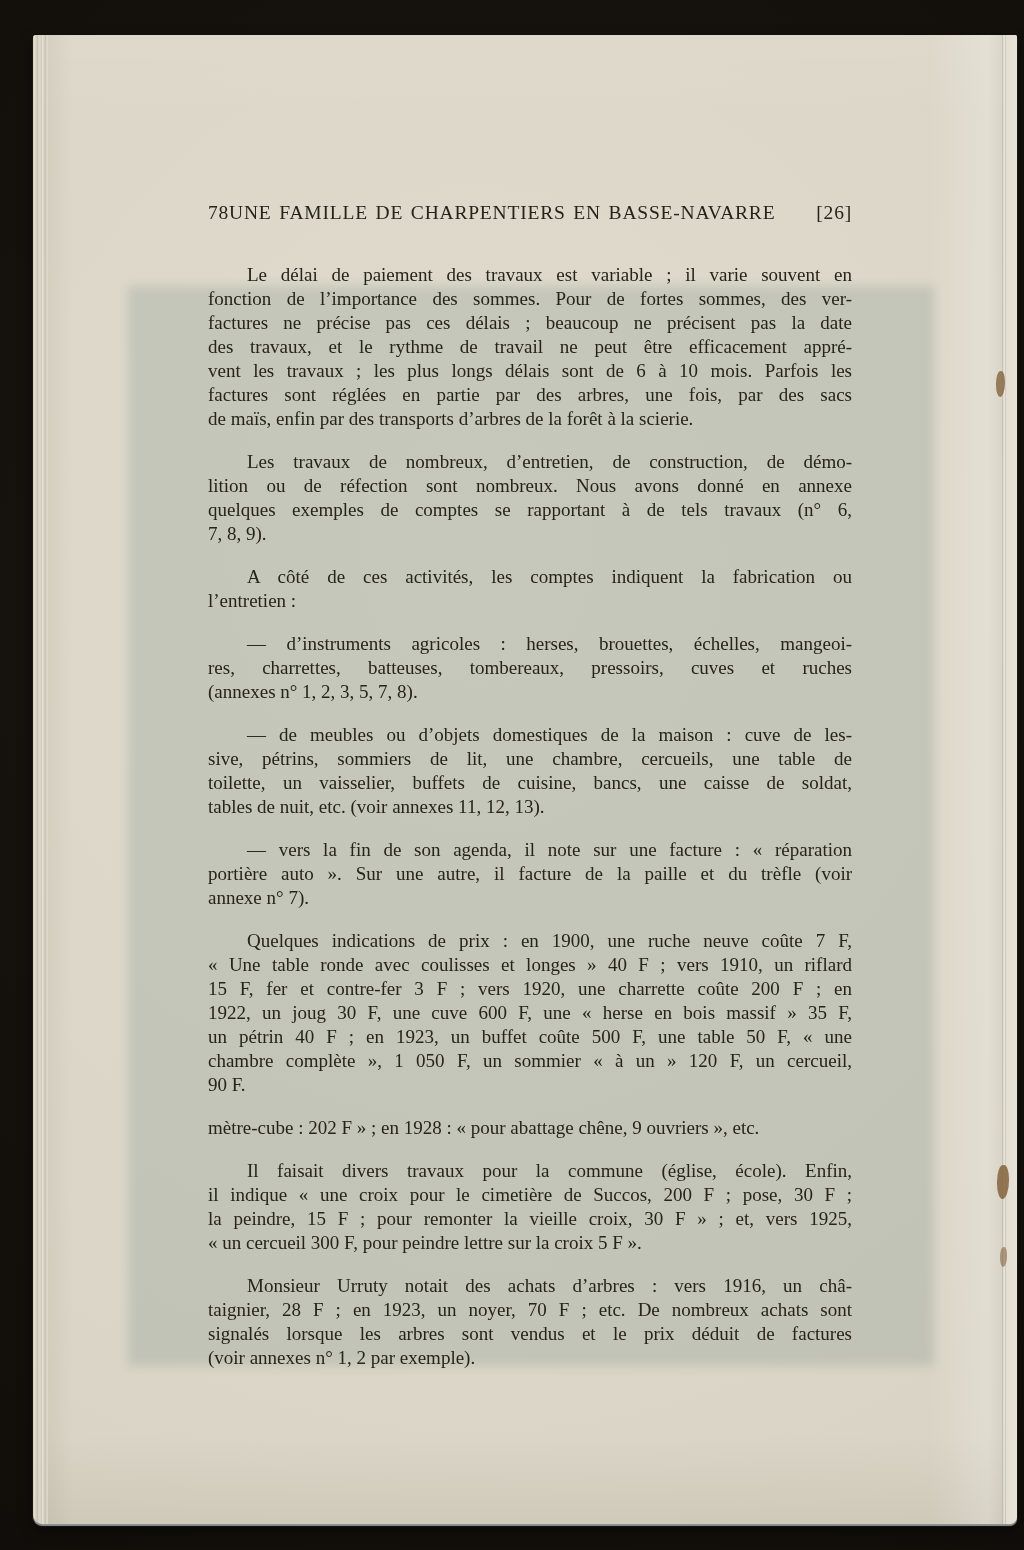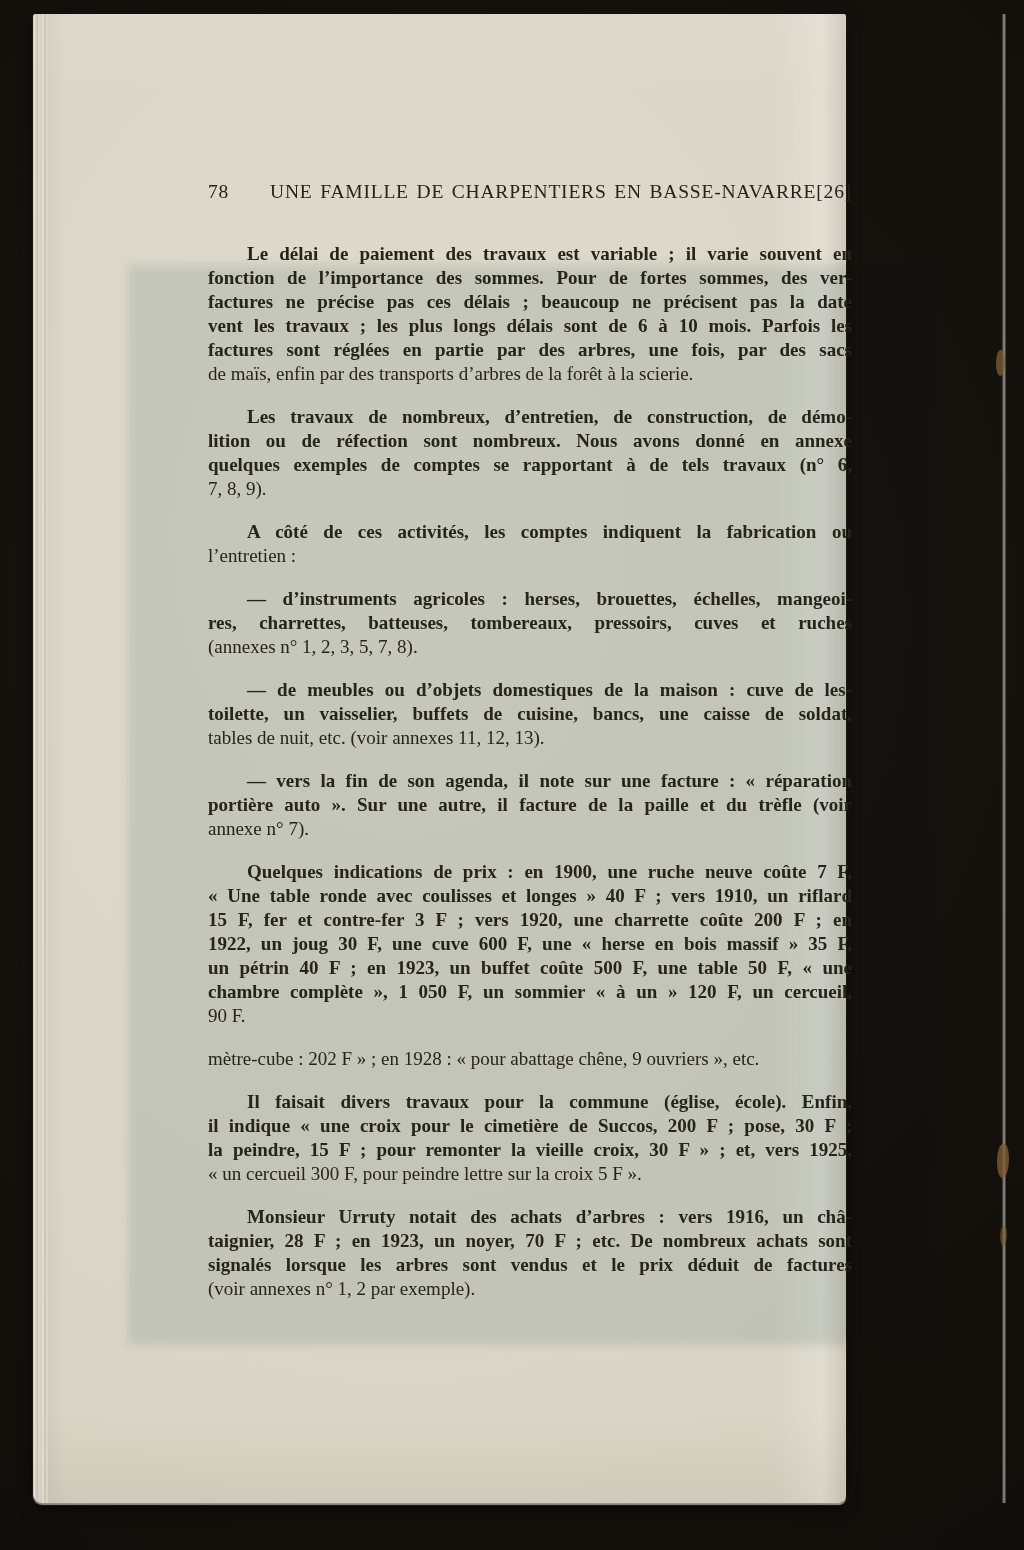--- a/index.html
+++ b/index.html
@@ -7,21 +7,21 @@
     width: 1024px; height: 1550px;
     background: #14110d;
     overflow: hidden; position: relative;
     font-family: "Liberation Serif", serif;
   }
   .stage {
     position: absolute; inset: 0;
     background: radial-gradient(120% 90% at 50% 40%, #1a1712 0%, #120f0b 70%, #0d0b08 100%);
   }
   .page {
-    position: absolute; left: 33px; top: 14px; width: 813px; height: 1489px;
+    position: absolute; left: 33px; top: 35px; width: 984px; height: 1489px;
     border-radius: 3px 2px 7px 9px;
     background:
       linear-gradient(90deg, rgba(110,100,80,0.12) 0%, rgba(0,0,0,0) 4%, rgba(0,0,0,0) 91%, rgba(255,255,255,0.20) 97%, rgba(170,165,150,0.25) 100%),
       linear-gradient(180deg, rgba(255,255,255,0.06) 0%, rgba(0,0,0,0) 6%, rgba(0,0,0,0) 94%, rgba(120,110,90,0.10) 100%),
       radial-gradient(130% 95% at 45% 35%, #dfdacb 0%, #dbd6c7 55%, #d5d0c0 100%);
     box-shadow: 0 2px 1px rgba(215,222,226,0.65), 0 6px 14px rgba(0,0,0,0.55);
   }
   .edge-stack {
     position: absolute; left: 0; top: 0; bottom: 0; width: 15px;
     border-radius: 3px 0 0 9px;
@@ -47,28 +47,28 @@
   .stain { position: absolute; background: #7e5d35; border-radius: 50% 40% 55% 45%; filter: blur(0.6px); }
   .stain.s1 { left: 963px; top: 336px; width: 9px; height: 26px; opacity: 0.75; }
   .stain.s2 { left: 964px; top: 1130px; width: 12px; height: 34px; opacity: 0.8; }
   .stain.s3 { left: 967px; top: 1212px; width: 7px; height: 20px; opacity: 0.55; }
   .header {
     position: absolute; left: 175px; top: 167px; width: 644px;
     display: flex; justify-content: space-between; align-items: baseline;
     font-size: 19.5px; letter-spacing: 0.8px; word-spacing: 2px;
     color: #26231b; white-space: nowrap;
   }
-  .header .title { flex: 1; text-align: right; }
+  .header .title { flex: 1; text-align: left; }
   .text-block {
     position: absolute; left: 175px; top: 228px; width: 644px;
     font-size: 19px; line-height: 24px; color: #272419;
   }
   .para { margin: 0; }
   .ln { text-align: justify; }
-  .j { text-align-last: justify; font-weight: bold; }
+  .j { text-align-last: justify; }
   .ind { text-indent: 39px; }
 </style>
 </head>
 <body>
 
 <div class="stage">
   <div class="page">
     <div class="edge-stack"></div>
     <div class="watermark"></div>
     <div class="gutter"></div>
@@ -82,20 +82,21 @@
       <span class="title">UNE FAMILLE DE CHARPENTIERS EN BASSE-NAVARRE</span>
       <span>[26]</span>
     </div>
 
     <div class="text-block">
       <p class="para">
         </p>
         <div class="ln j ind">Le délai de paiement des travaux est variable ; il varie souvent en</div>
         <div class="ln j">fonction de l’importance des sommes. Pour de fortes sommes, des ver-</div>
         <div class="ln j">factures ne précise pas ces délais ; beaucoup ne précisent pas la date</div>
+        <div class="ln j">des travaux, et le rythme de travail ne peut être efficacement appré-</div>
         <div class="ln j">vent les travaux ; les plus longs délais sont de 6 à 10 mois. Parfois les</div>
         <div class="ln j">factures sont réglées en partie par des arbres, une fois, par des sacs</div>
         <div class="ln">de maïs, enfin par des transports d’arbres de la forêt à la scierie.</div>
       <p></p>
       <p class="para">
         </p>
         <div class="ln j ind">Les travaux de nombreux, d’entretien, de construction, de démo-</div>
         <div class="ln j">lition ou de réfection sont nombreux. Nous avons donné en annexe</div>
         <div class="ln j">quelques exemples de comptes se rapportant à de tels travaux (n° 6,</div>
         <div class="ln">7, 8, 9).</div>
@@ -107,20 +108,21 @@
       <p></p>
       <p class="para">
         </p>
         <div class="ln j ind">—  d’instruments agricoles : herses, brouettes, échelles, mangeoi-</div>
         <div class="ln j">res, charrettes, batteuses, tombereaux, pressoirs, cuves et ruches</div>
         <div class="ln">(annexes n° 1, 2, 3, 5, 7, 8).</div>
       <p></p>
       <p class="para">
         </p>
         <div class="ln j ind">—  de meubles ou d’objets domestiques de la maison : cuve de les-</div>
+        <div class="ln j">sive, pétrins, sommiers de lit, une chambre, cercueils, une table de</div>
         <div class="ln j">toilette, un vaisselier, buffets de cuisine, bancs, une caisse de soldat,</div>
         <div class="ln">tables de nuit, etc. (voir annexes 11, 12, 13).</div>
       <p></p>
       <p class="para">
         </p>
         <div class="ln j ind">—  vers la fin de son agenda, il note sur une facture : « réparation</div>
         <div class="ln j">portière auto ». Sur une autre, il facture de la paille et du trèfle (voir</div>
         <div class="ln">annexe n° 7).</div>
       <p></p>
       <p class="para">

